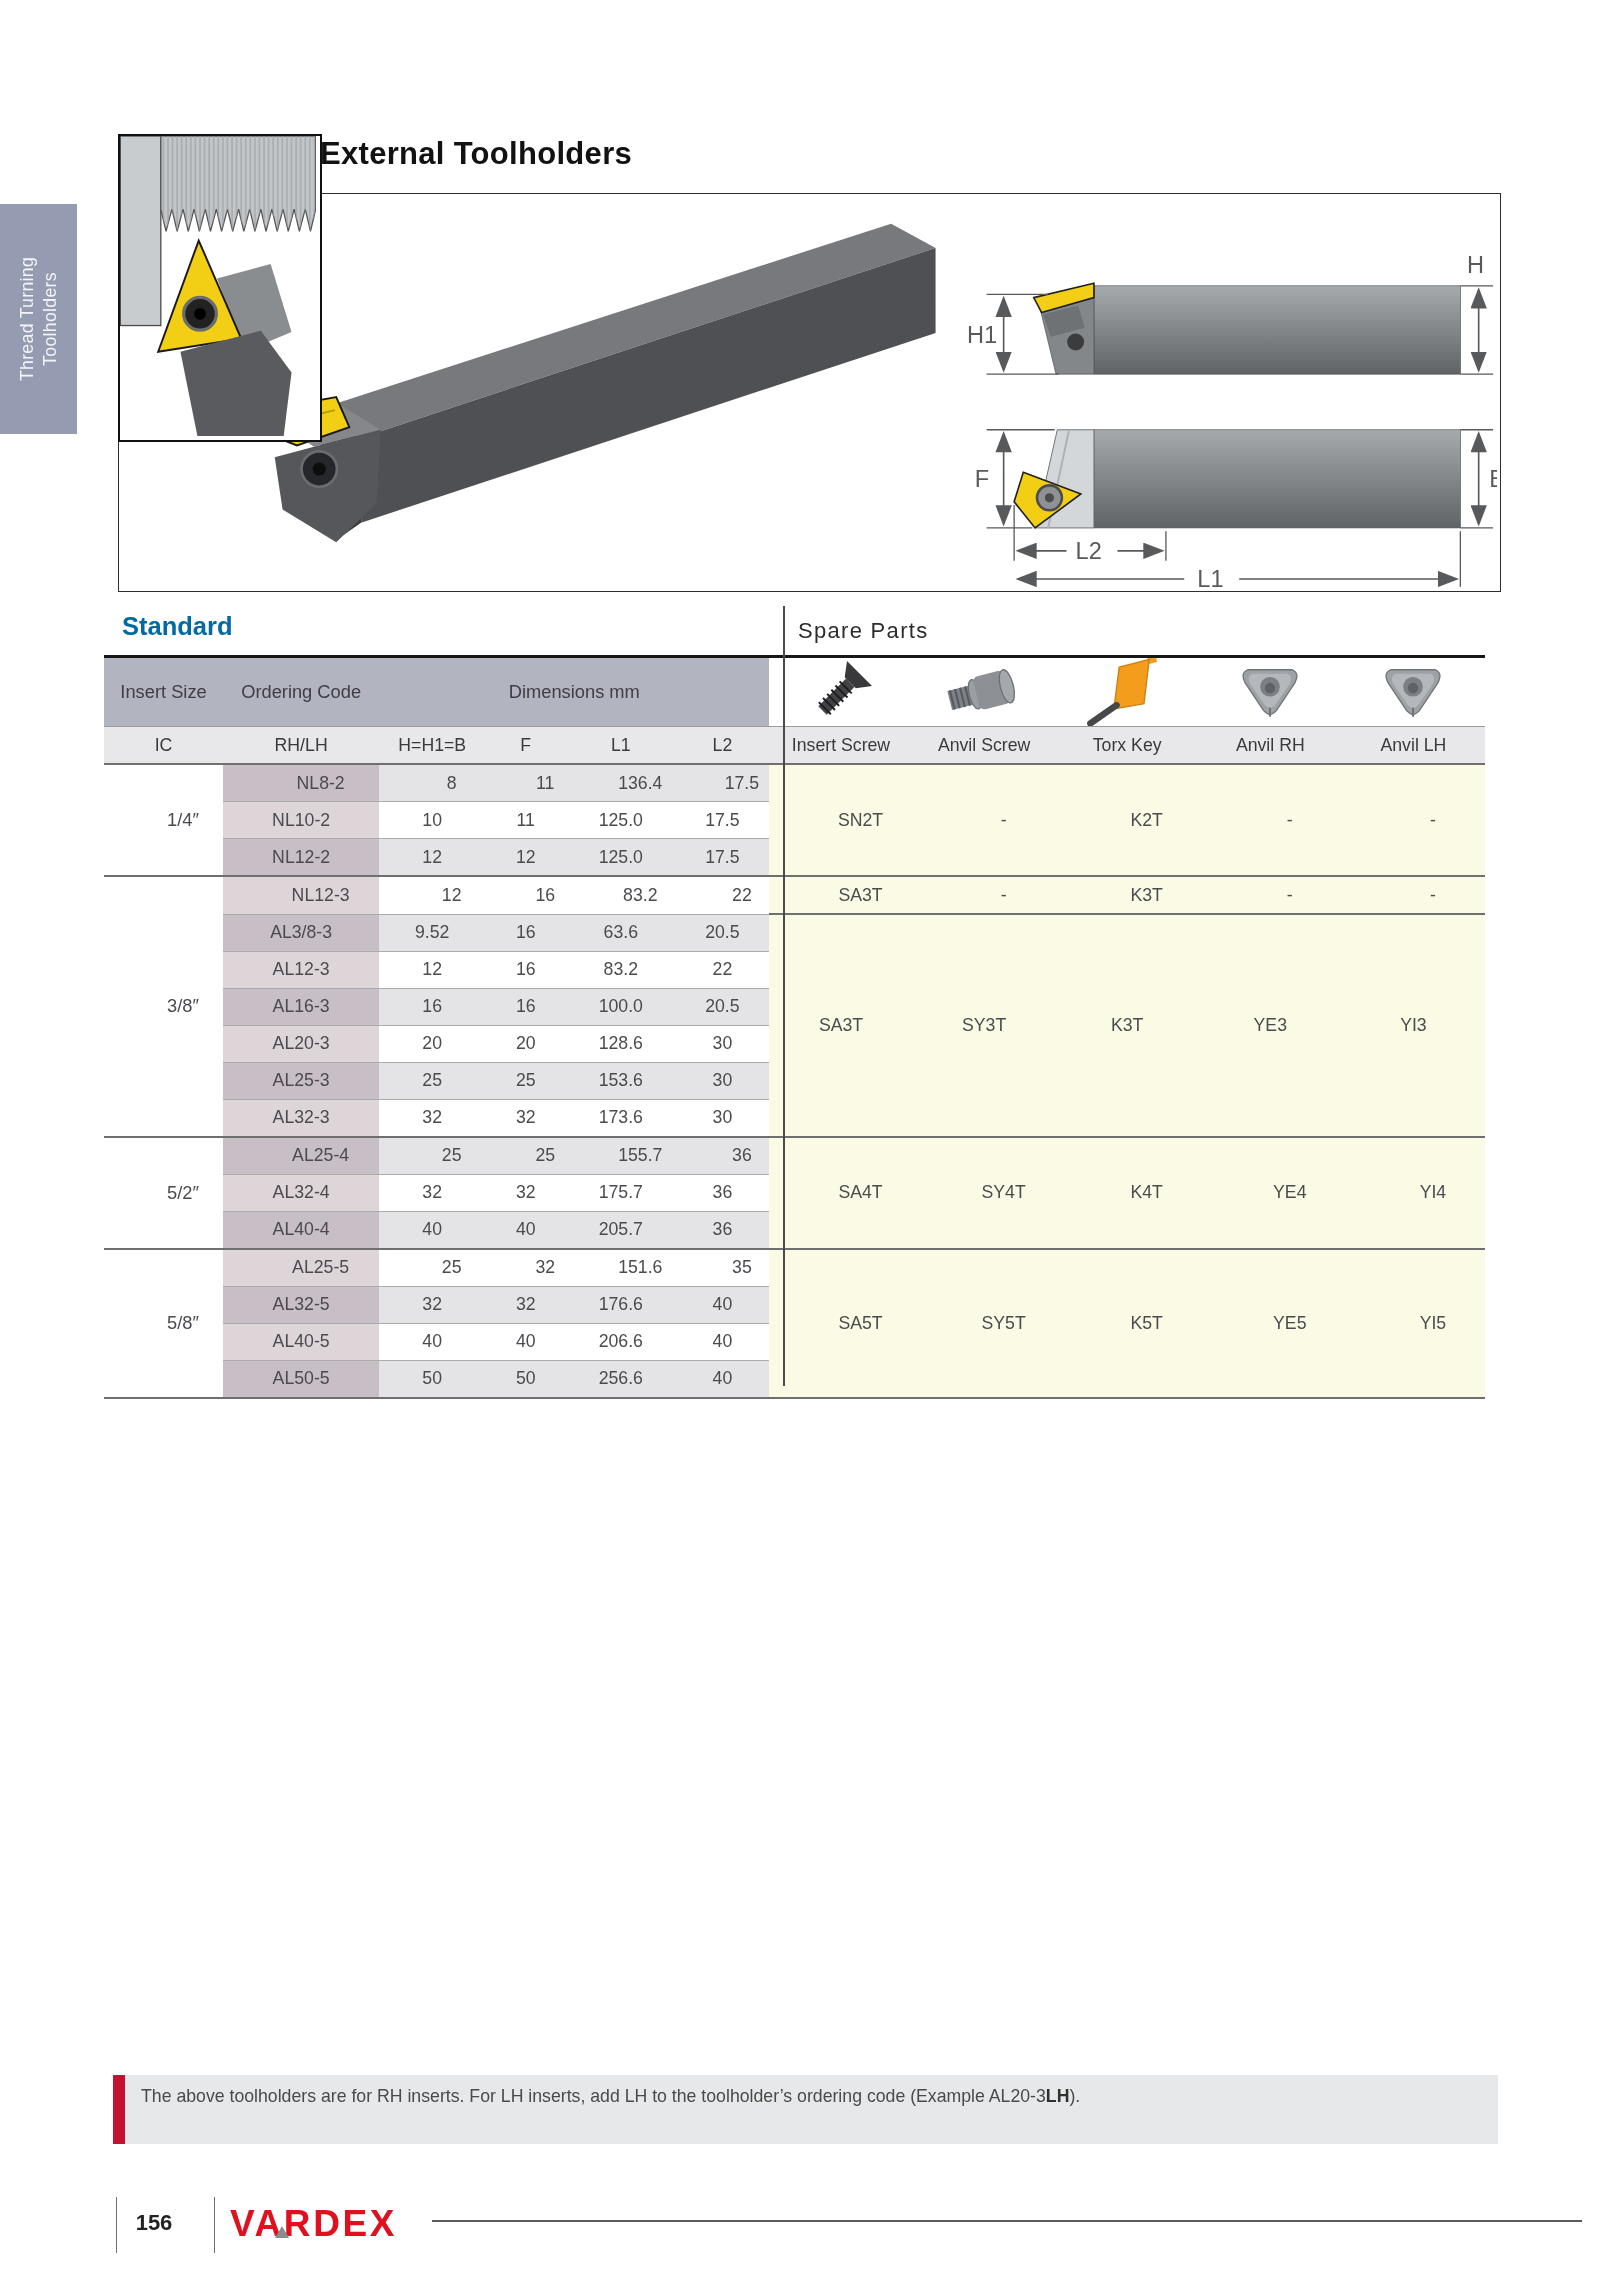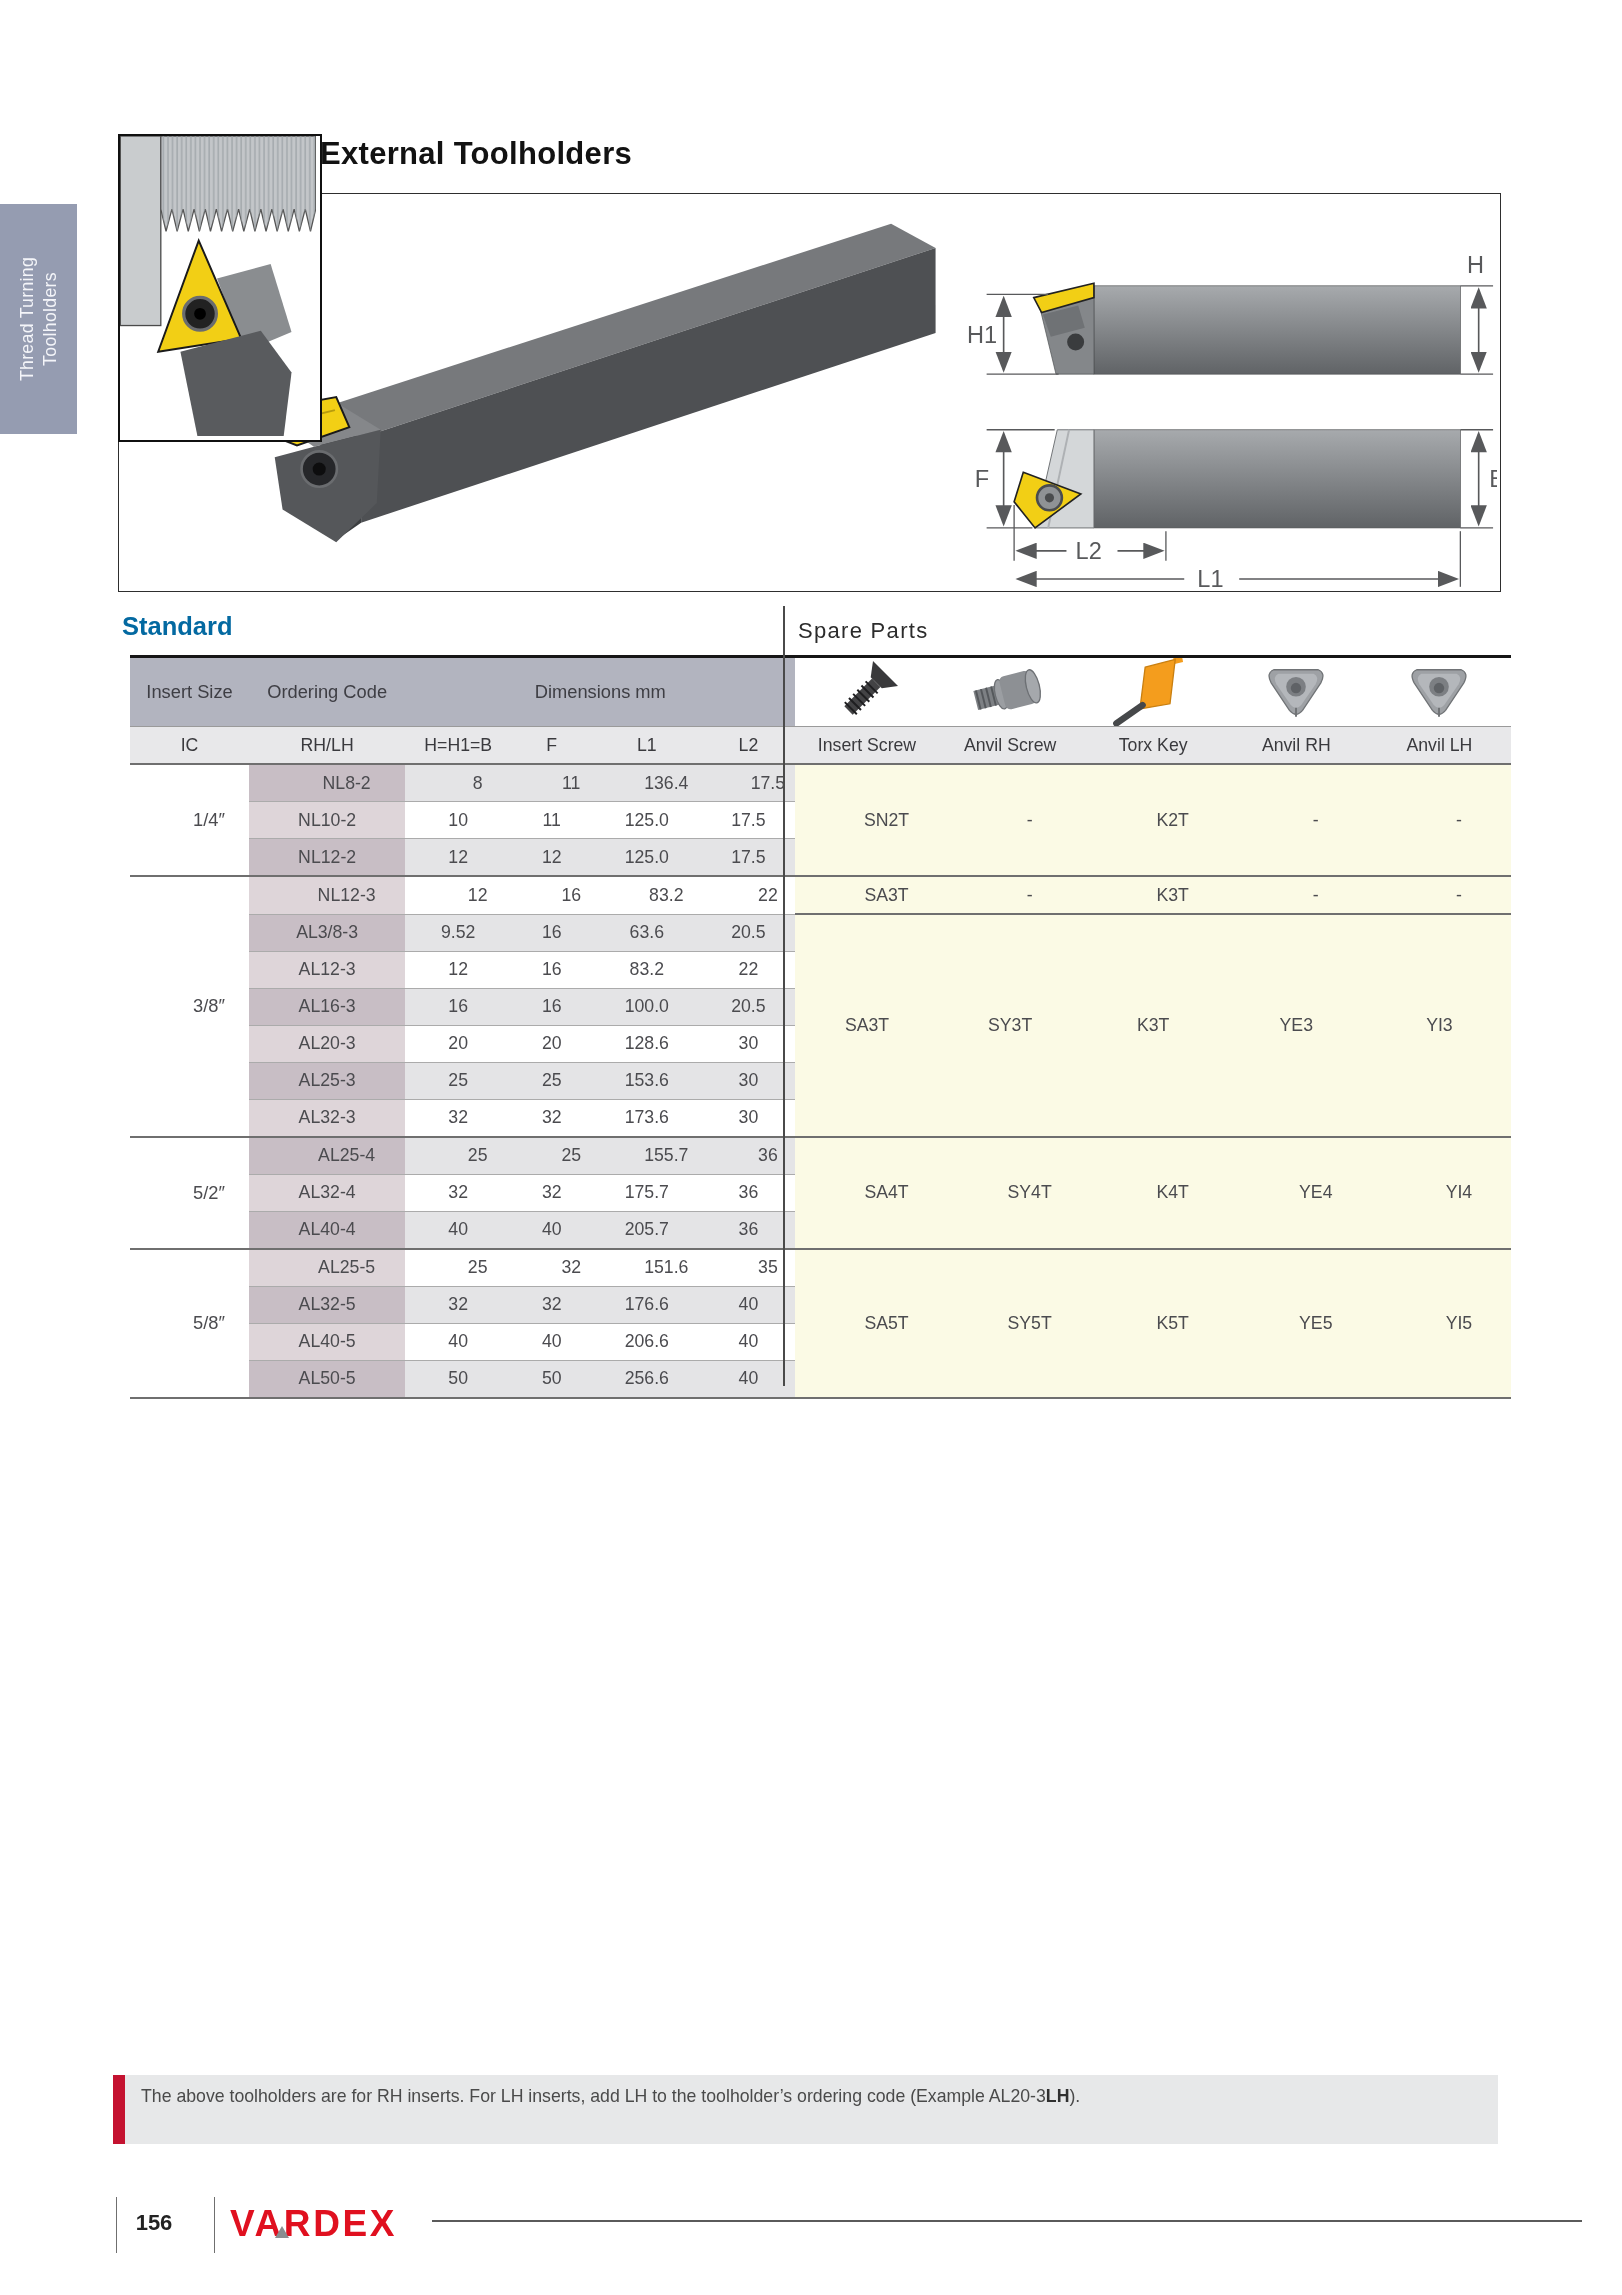--- a/index.html
+++ b/index.html
@@ -16,21 +16,21 @@
   .page-title{position:absolute;left:320px;top:136px;font-size:31px;font-weight:700;color:#121212;letter-spacing:0.3px;z-index:5;}
   .illus-box{position:absolute;left:118px;top:193px;width:1381px;height:397px;border:1.3px solid #2e2e2e;background:#fff;z-index:1;}
   .thread-box{position:absolute;left:118px;top:134px;width:200px;height:304px;background:#fff;border:2px solid #101010;z-index:3;}
 
   
   .std-title{position:absolute;left:122px;top:612px;font-size:25.5px;font-weight:700;color:#0369a1;z-index:5;}
   .spare-title{position:absolute;left:798px;top:618px;font-size:22px;font-weight:400;color:#2c2c2c;letter-spacing:1.3px;z-index:5;}
   .spare-divider{position:absolute;left:783px;top:606px;width:2px;height:780px;background:#4a4a4a;z-index:6;}
 
   
-  table.std-table{position:absolute;left:130px;top:655px;width:1381px;border-collapse:collapse;table-layout:fixed;
+  table.std-table{position:absolute;left:104px;top:655px;width:1381px;border-collapse:collapse;table-layout:fixed;
     border-top:3.3px solid #161616;border-bottom:2px solid #6f6f6f;z-index:5;}
   table.std-table th,table.std-table td{padding:0;text-align:center;vertical-align:middle;font-weight:400;}
   tr.hrow1 th{height:68px;font-size:18.3px;color:#3e3e44;}
   tr.hrow1 th.band{background:var(--header_band);}
   tr.hrow1 th.iconh{background:#fff;}
   tr.hrow2 th{height:36px;font-size:17.7px;color:#3a3a3e;background:var(--subheader_band);border-top:0.7px solid #9a9a9a;}
   tbody td{height:36px;font-size:17.7px;color:#4b4b4f;}
   tbody td.ic{background:#fff;font-size:18.3px;}
   tr.odd td.dim{background:var(--row_gray);}
   tr.even td.dim{background:#fff;}

